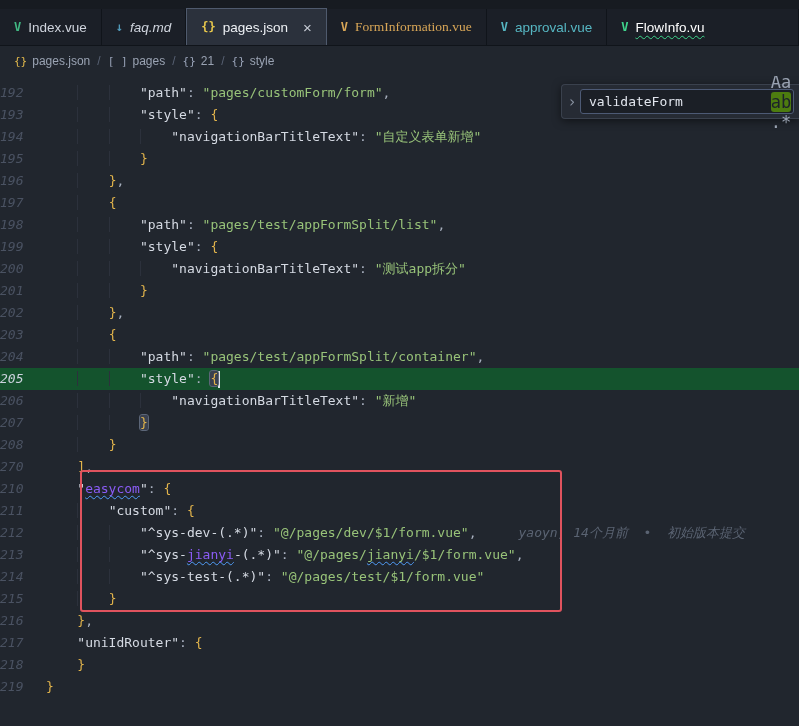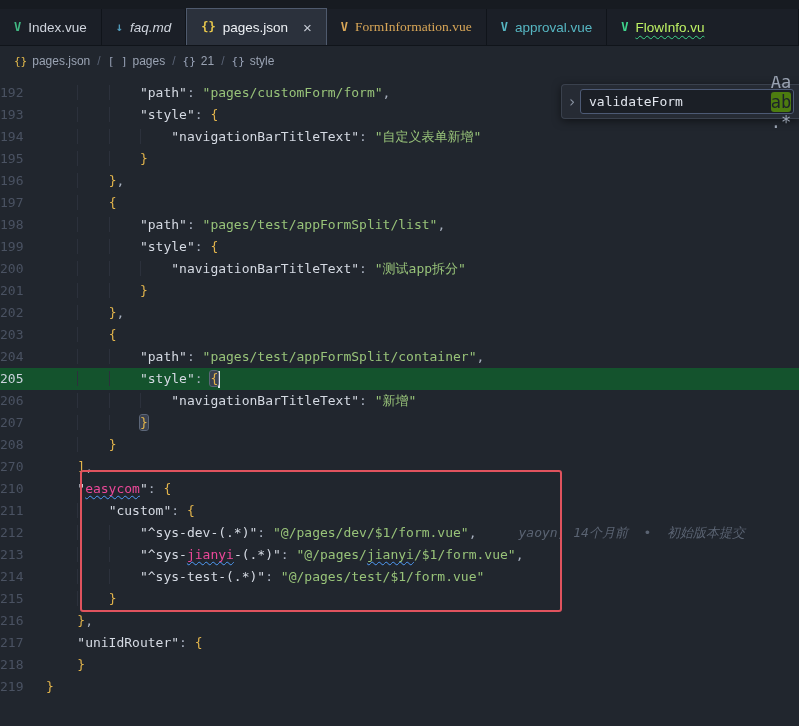--- a/index.html
+++ b/index.html
@@ -75,26 +75,27 @@
   }
   .line { display: flex; height: 22px; line-height: 22px; white-space: pre; }
   .line.active { background: #14532d; }
   .ln {
     flex: none;
     width: 46px;
     text-align: right;
     padding-right: 26px;
     color: #4a5262;
     cursor: pointer;
+    font-style: italic;
   }
   .line.active .ln { color: #ccd3de; }
   .code { flex: 1; }
   .ind.guide { box-shadow: inset 1px 0 0 #2c313c; }
   .t-k  { color: #d5dae3; }
-  .t-ks { color: #ec4899; text-decoration: underline wavy #4f9cf8; text-decoration-thickness: 1px; text-underline-offset: 2px; text-decoration-skip-ink: none; }
+  .t-ks { color: #8b5cf6; text-decoration: underline wavy #4f9cf8; text-decoration-thickness: 1px; text-underline-offset: 2px; text-decoration-skip-ink: none; }
   .t-s  { color: #98c379; }
   .t-ss { color: #98c379; text-decoration: underline wavy #4f9cf8; text-decoration-thickness: 1px; text-underline-offset: 2px; text-decoration-skip-ink: none; }
   .t-p  { color: #a8b0bf; }
   .t-b  { color: #e2b44c; }
   .t-bm { color: #e2b44c; background: #3a4150; outline: 1px solid #5c6678; border-radius: 2px; }
   .t-blame { color: #5a6372; font-style: italic; padding-left: 42px; }
   .cursor {
     display: inline-block;
     width: 2px; height: 17px;
     background: #e0e4ea;
@@ -175,21 +176,21 @@
       <div class="tab">
         <span class="tab-icon" style="color: rgb(216, 166, 87);">V</span>
         <span class="tab-label" style="color: rgb(216, 166, 87); font-family: Liberation Serif, serif;">FormInformation.vue</span>
       </div>
       <div class="tab">
         <span class="tab-icon" style="color: rgb(86, 182, 194);">V</span>
         <span class="tab-label" style="color: rgb(86, 182, 194);">approval.vue</span>
       </div>
       <div class="tab">
         <span class="tab-icon" style="color: rgb(63, 214, 141);">V</span>
-        <span class="tab-label squiggle-green" style="color: #bef264; text-align: center;">FlowInfo.vu</span>
+        <span class="tab-label squiggle-green" style="color: #ffffff; text-align: center;">FlowInfo.vu</span>
       </div>
     </div>
 
   <div class="breadcrumb" id="breadcrumb">
       <span class="crumb">
         <span class="crumb-icon" style="color: rgb(226, 185, 76);">{}</span>
         <span>pages.json</span>
       </span>
       <span class="crumb-sep">/</span>
       <span class="crumb">

